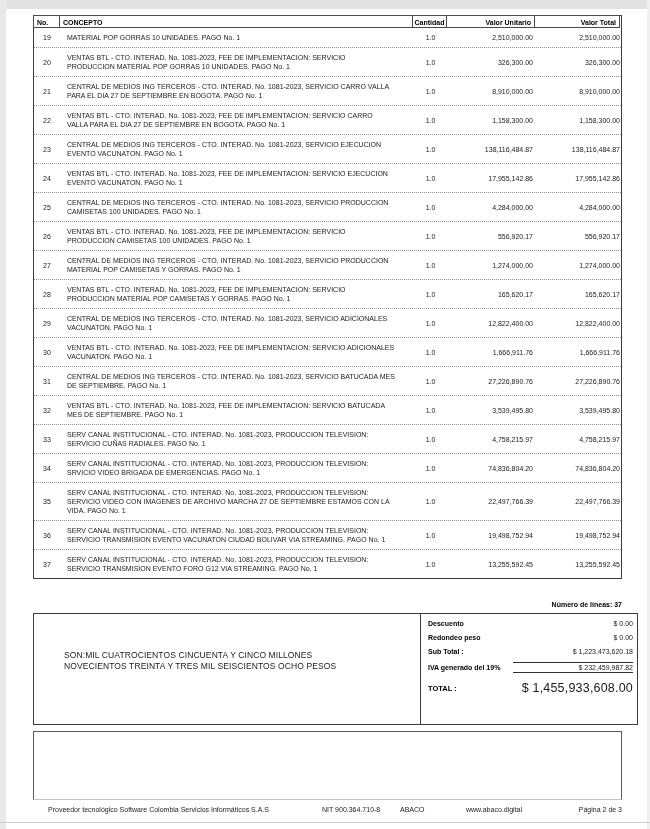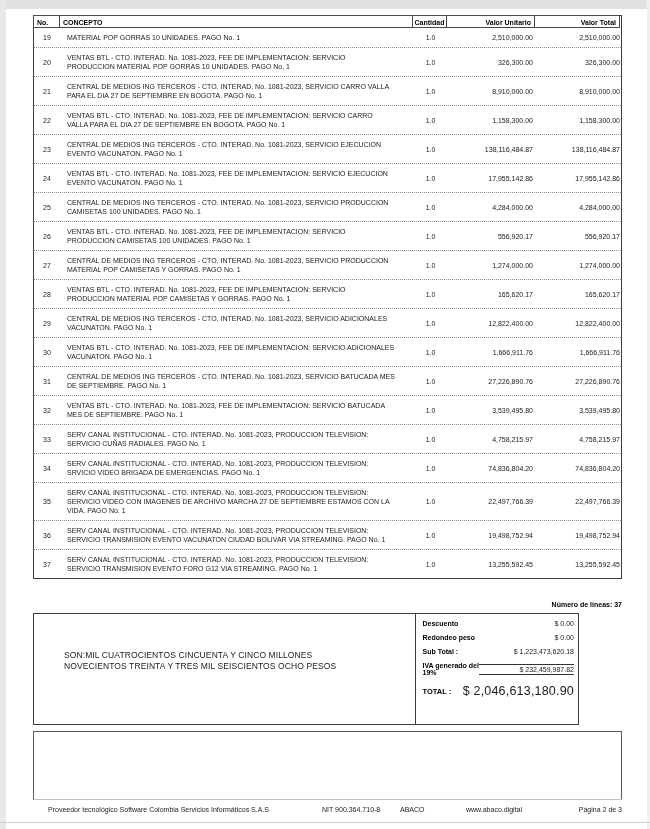--- a/index.html
+++ b/index.html
@@ -44,21 +44,21 @@
   .td.c-unit{width:89px;flex:none;text-align:right;padding-right:4px;}
   .td.c-total{width:86px;flex:none;text-align:right;padding-right:3px;}
 
   .lines-count{
     position:absolute;top:601px;left:33px;width:589px;
     text-align:right;font-size:7px;font-weight:bold;color:#000;
   }
 
   
   .totals-box{
-    position:absolute;left:33px;top:613px;width:546px;height:112px;
+    position:absolute;left:33px;top:613px;width:605px;height:112px;
     border:1px solid #3c3c3c;box-sizing:border-box;display:flex;background:#fff;
   }
   .amount-cell{
     width:387px;box-sizing:border-box;border-right:1px solid #3c3c3c;
     display:flex;align-items:center;
     padding:0 55px 16px 30px;
   }
   .amount-words{font-size:8.5px;line-height:11.5px;letter-spacing:0.1px;}
   .totals-panel{flex:1;box-sizing:border-box;padding:6px 4px 0 7px;}
   .sum-row{
@@ -279,21 +279,21 @@
     <div class="sum-row">
       <span class="lbl">Sub Total :</span>
       <span class="val">$ 1,223,473,620.18</span>
     </div>
     <div class="sum-row iva">
       <span class="lbl">IVA generado del 19%</span>
       <span class="val">$ 232,459,987.82</span>
     </div>
     <div class="sum-row grand">
       <span class="lbl">TOTAL :</span>
-      <span class="val">$ 2,046,613,180.90</span>
+      <span class="val">$ 1,455,933,608.00</span>
     </div>
   </div>
 </div>
 
 <div class="remarks-box"></div>
 
 <div class="footer">
   <span class="f-provider">Proveedor tecnológico Software Colombia Servicios Informáticos S.A.S</span>
   <span class="f-nit">NIT 900.364.710-8</span>
   <span class="f-brand">ABACO</span>

